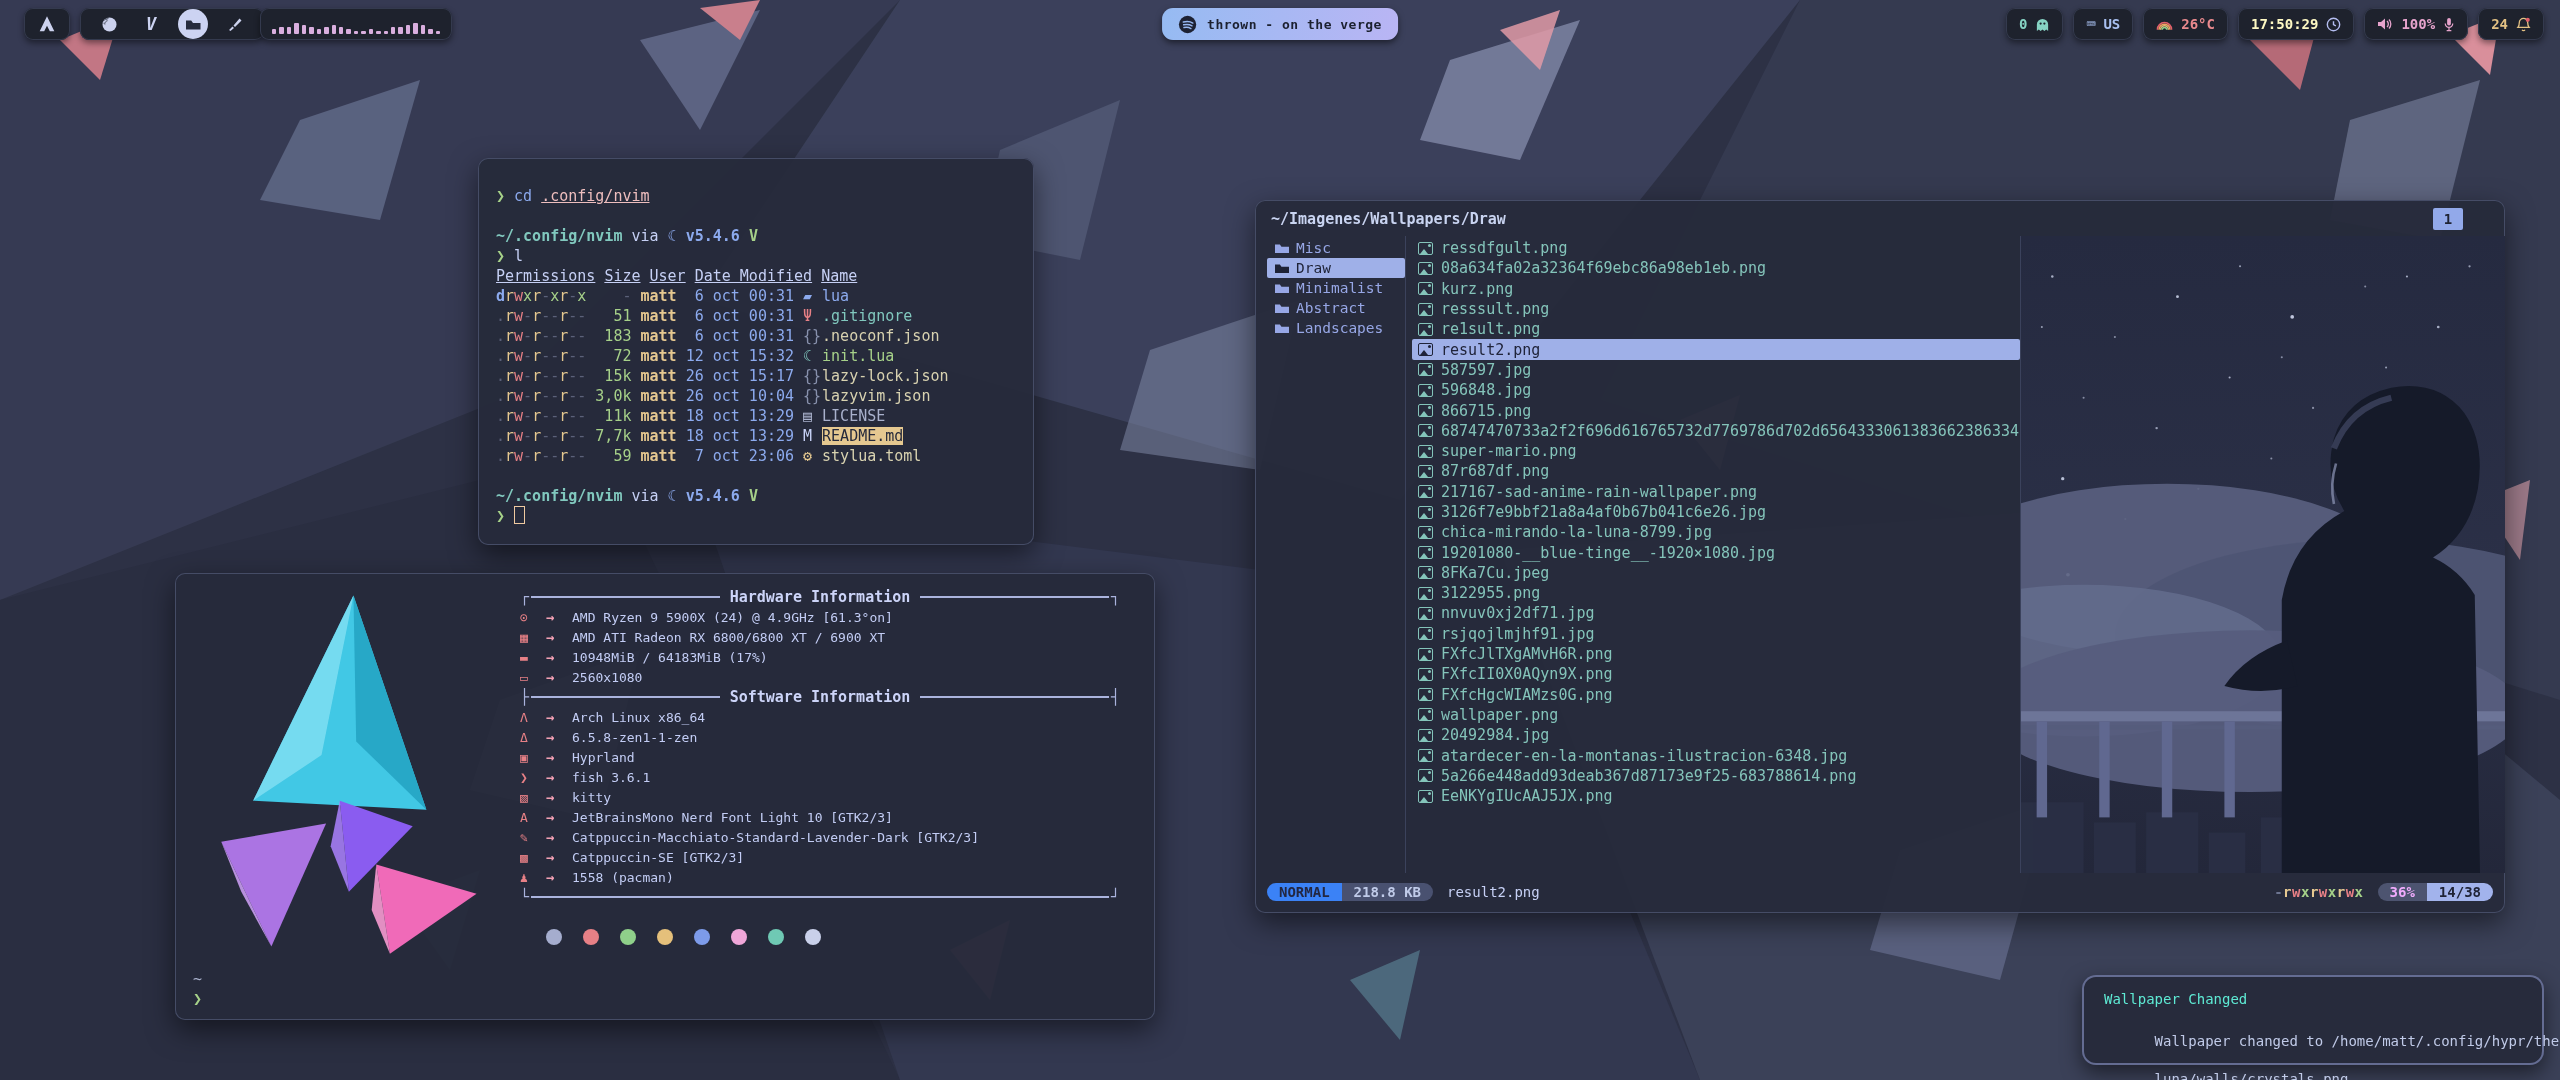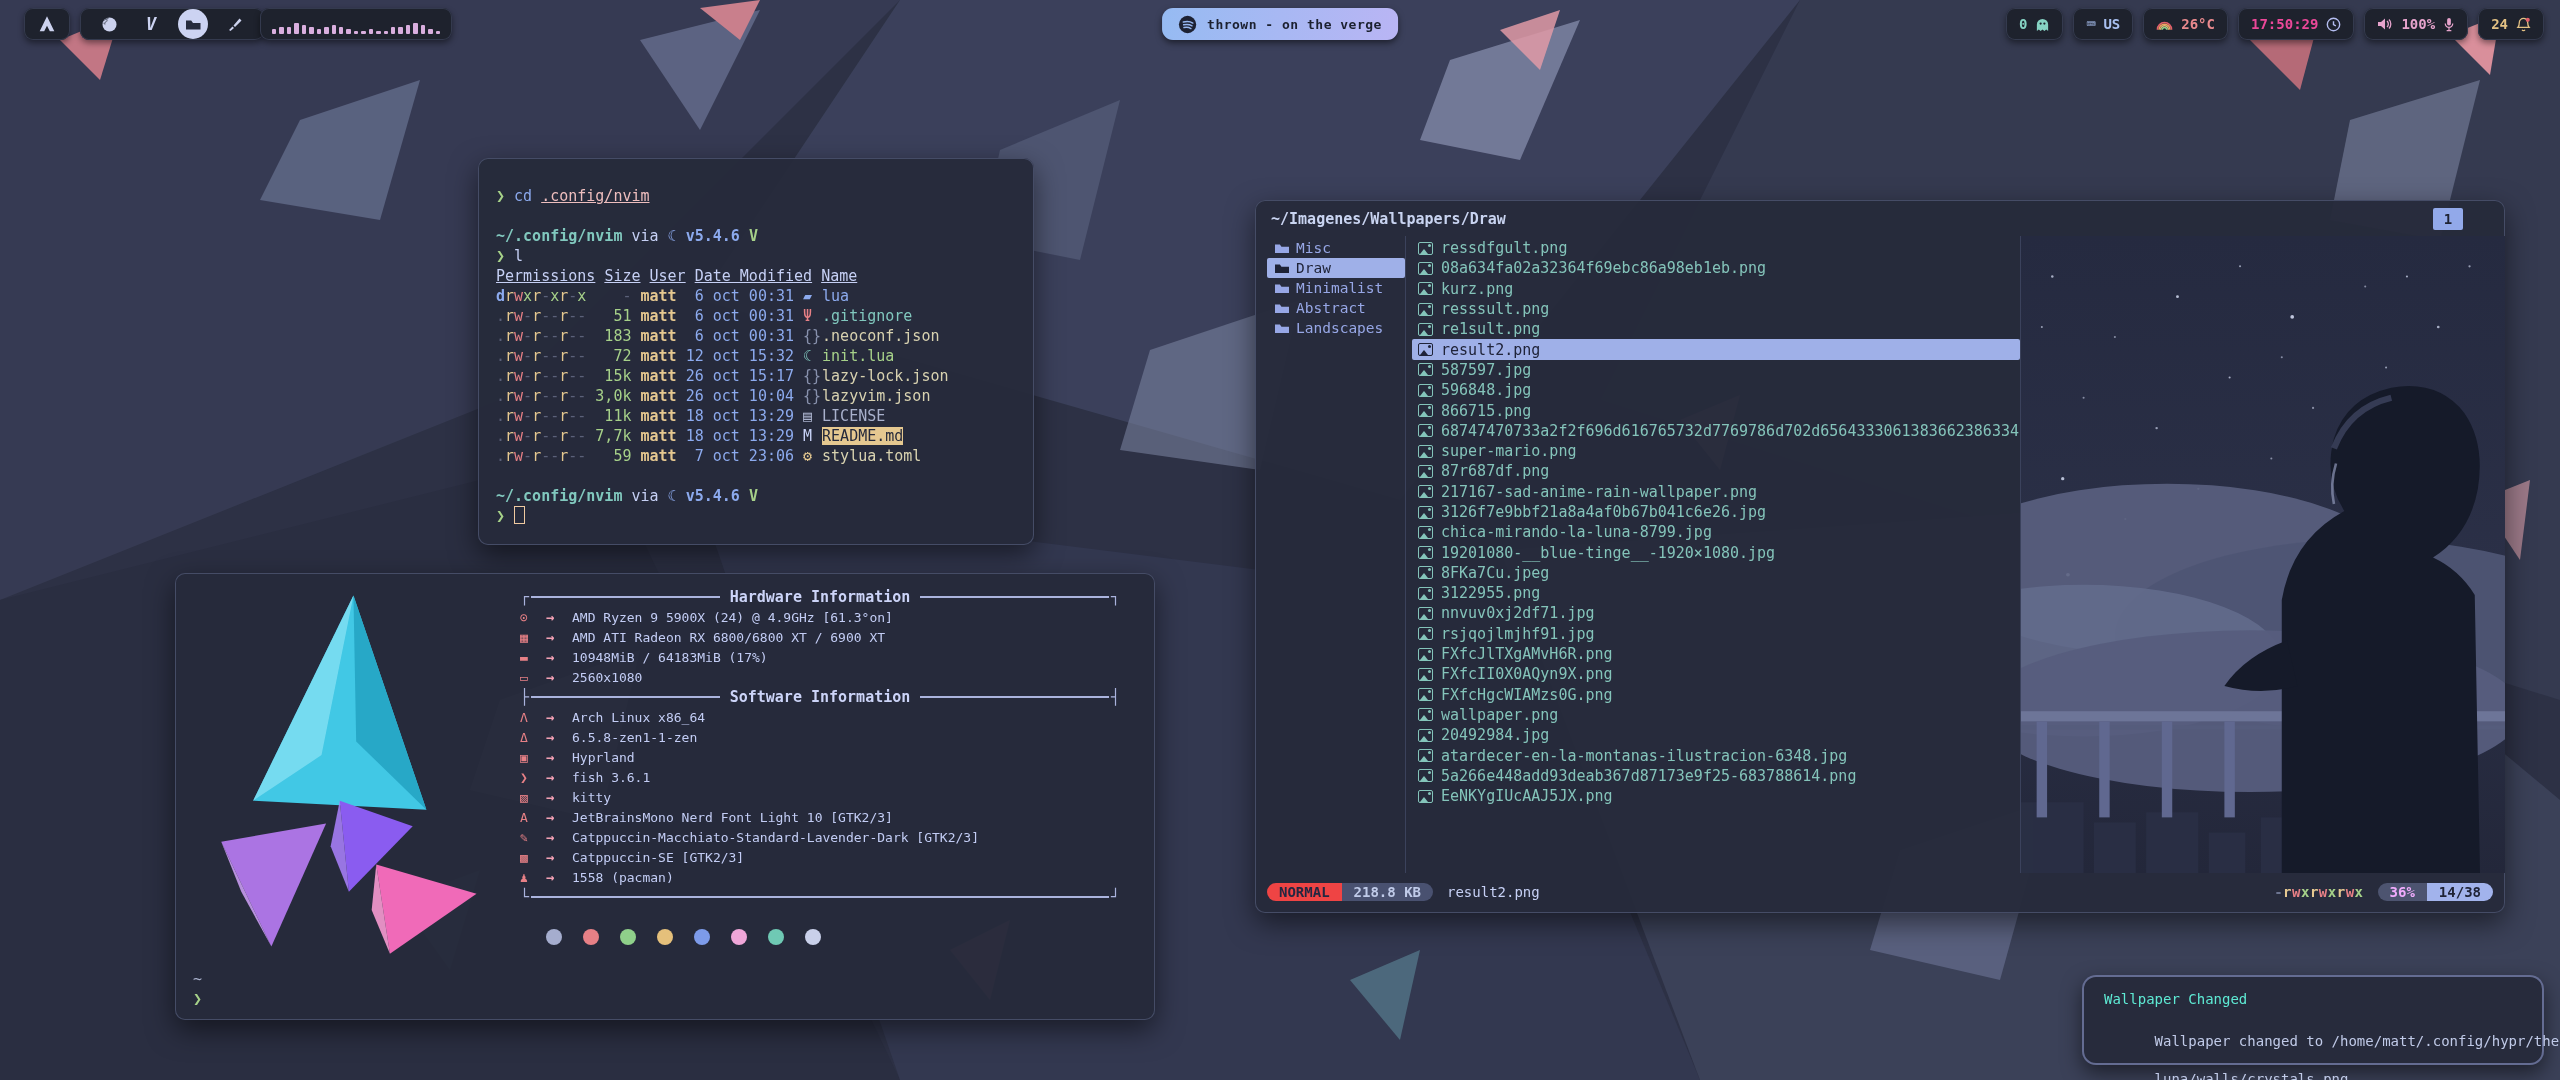--- a/index.html
+++ b/index.html
@@ -22,21 +22,21 @@
   #cava .cbar{width:5px;background:#d9aede;border-radius:1px;margin-bottom:6px;}
   #media{position:absolute;left:50%;transform:translateX(-50%);top:8px;height:32px;padding:0 16px;
     display:flex;align-items:center;gap:10px;border-radius:11px;cursor:pointer;
     background:linear-gradient(90deg,#96bbf2,#b9b5f4);box-shadow:0 3px 6px rgba(0,0,0,.5);}
   #media span{color:#1c2130;font-weight:bold;font-size:13px;letter-spacing:.5px;}
   #modules{position:absolute;right:16px;top:8px;display:flex;gap:10px;}
   .mod{position:static;height:32px;background:#1e222d;border-radius:9px;padding:0 13px;gap:8px;
     box-shadow:0 3px 6px rgba(0,0,0,.45), inset 0 0 0 1px #343a4e;display:flex;align-items:center;cursor:pointer;}
   .mtext{font-size:14px;font-weight:bold;}
   .c-teal{color:#86d3c3}.c-blue{color:#a9c0f0}.c-salmon{color:#ea8a8e}
-  .c-lav{color:#ec4899}.c-pink{color:#e6a3cc}.c-gold{color:#e3c184}
+  .c-lav{color:#fef9c3}.c-pink{color:#e6a3cc}.c-gold{color:#e3c184}
   .micon{font-size:15px;line-height:1;}
 
   
   .window{position:absolute;background:rgba(38,42,59,.97);border-radius:10px;
     box-shadow:0 10px 28px rgba(0,0,0,.5), inset 0 0 0 1px #454c66;}
 
   
   #term1{left:478px;top:158px;width:556px;height:387px;}
   #term1 .twrap{padding:28px 0 0 18px;}
   .tline{white-space:pre;font-size:15px;line-height:20px;min-height:20px;color:#c6d0f5;}
@@ -80,21 +80,21 @@
   #fm-files{width:614px;padding:2px 0 0 6px;box-sizing:border-box;overflow:hidden;}
   .frowi{display:flex;align-items:center;gap:8px;height:20.3px;padding:0 6px;color:#84c4ba;
     font-size:15px;white-space:nowrap;overflow:hidden;cursor:pointer;border-radius:2px;}
   .frowi.sel{background:#9fb0e8;color:#20243a;}
   .ico-img{flex:0 0 13px;width:13px;height:11px;border:1.5px solid currentColor;border-radius:2px;position:relative;}
   .ico-img::after{content:'';position:absolute;left:1px;bottom:0;width:0;height:0;
     border-left:4px solid transparent;border-right:4px solid transparent;border-bottom:5px solid currentColor;}
   .ico-img::before{content:'';position:absolute;right:1px;top:1px;width:3px;height:3px;border-radius:50%;background:currentColor;}
   #fm-preview{flex:1;position:relative;overflow:hidden;}
   #fm-status{position:absolute;left:12px;right:12px;bottom:10px;height:22px;display:flex;align-items:center;font-size:14px;}
-  .pill-left{background:#ef4444;color:#232741;font-weight:bold;padding:1px 12px;border-radius:10px 0 0 10px;}
+  .pill-left{background:#3b82f6;color:#232741;font-weight:bold;padding:1px 12px;border-radius:10px 0 0 10px;}
   .pill-right{background:#495170;color:#c0cbe9;font-weight:bold;padding:1px 12px;border-radius:0 10px 10px 0;}
   #status-file{margin-left:14px;color:#c6d0f5;}
   #fm-status .spacer{flex:1;}
   #perm{font-weight:bold;letter-spacing:.5px;margin-right:14px;}
   #perm .p-d{color:#6c7490}#perm .p-r{color:#e5c890}#perm .p-w{color:#e78086}#perm .p-x{color:#a6d189}
   .pct{background:#4d5470;color:#f0abfc;font-weight:bold;padding:1px 12px;border-radius:10px 0 0 10px;}
   .pos{background:#a2b3ec;color:#1f2336;font-weight:bold;padding:1px 12px;border-radius:0 10px 10px 0;}
 
   
   #notif{left:2082px;top:975px;width:462px;height:90px;border-radius:14px;

